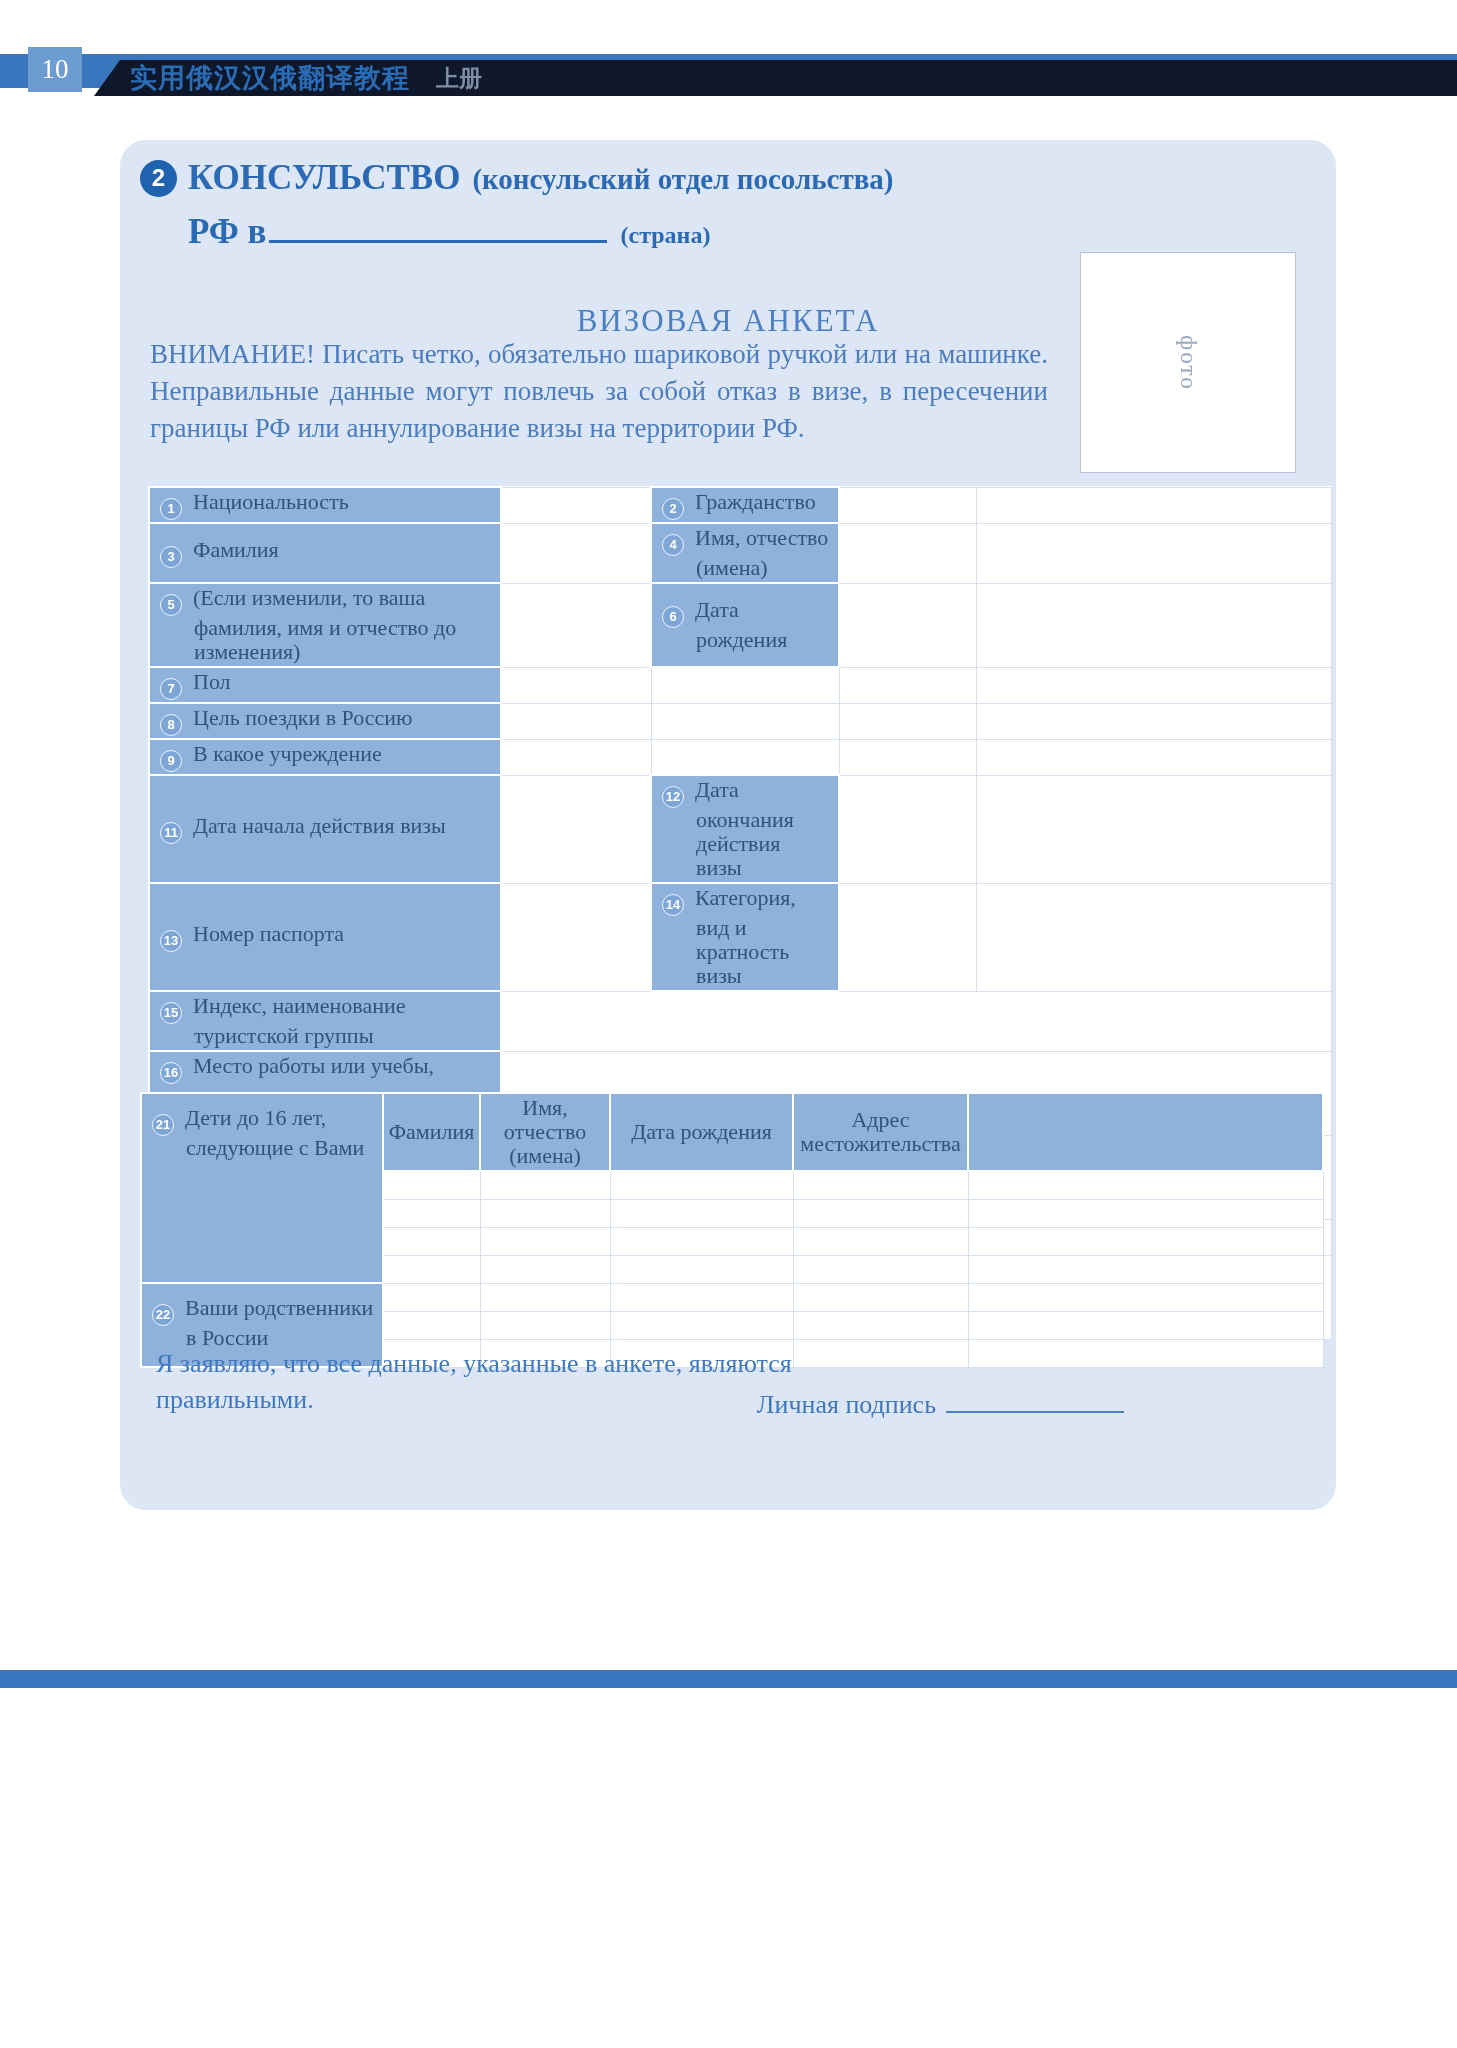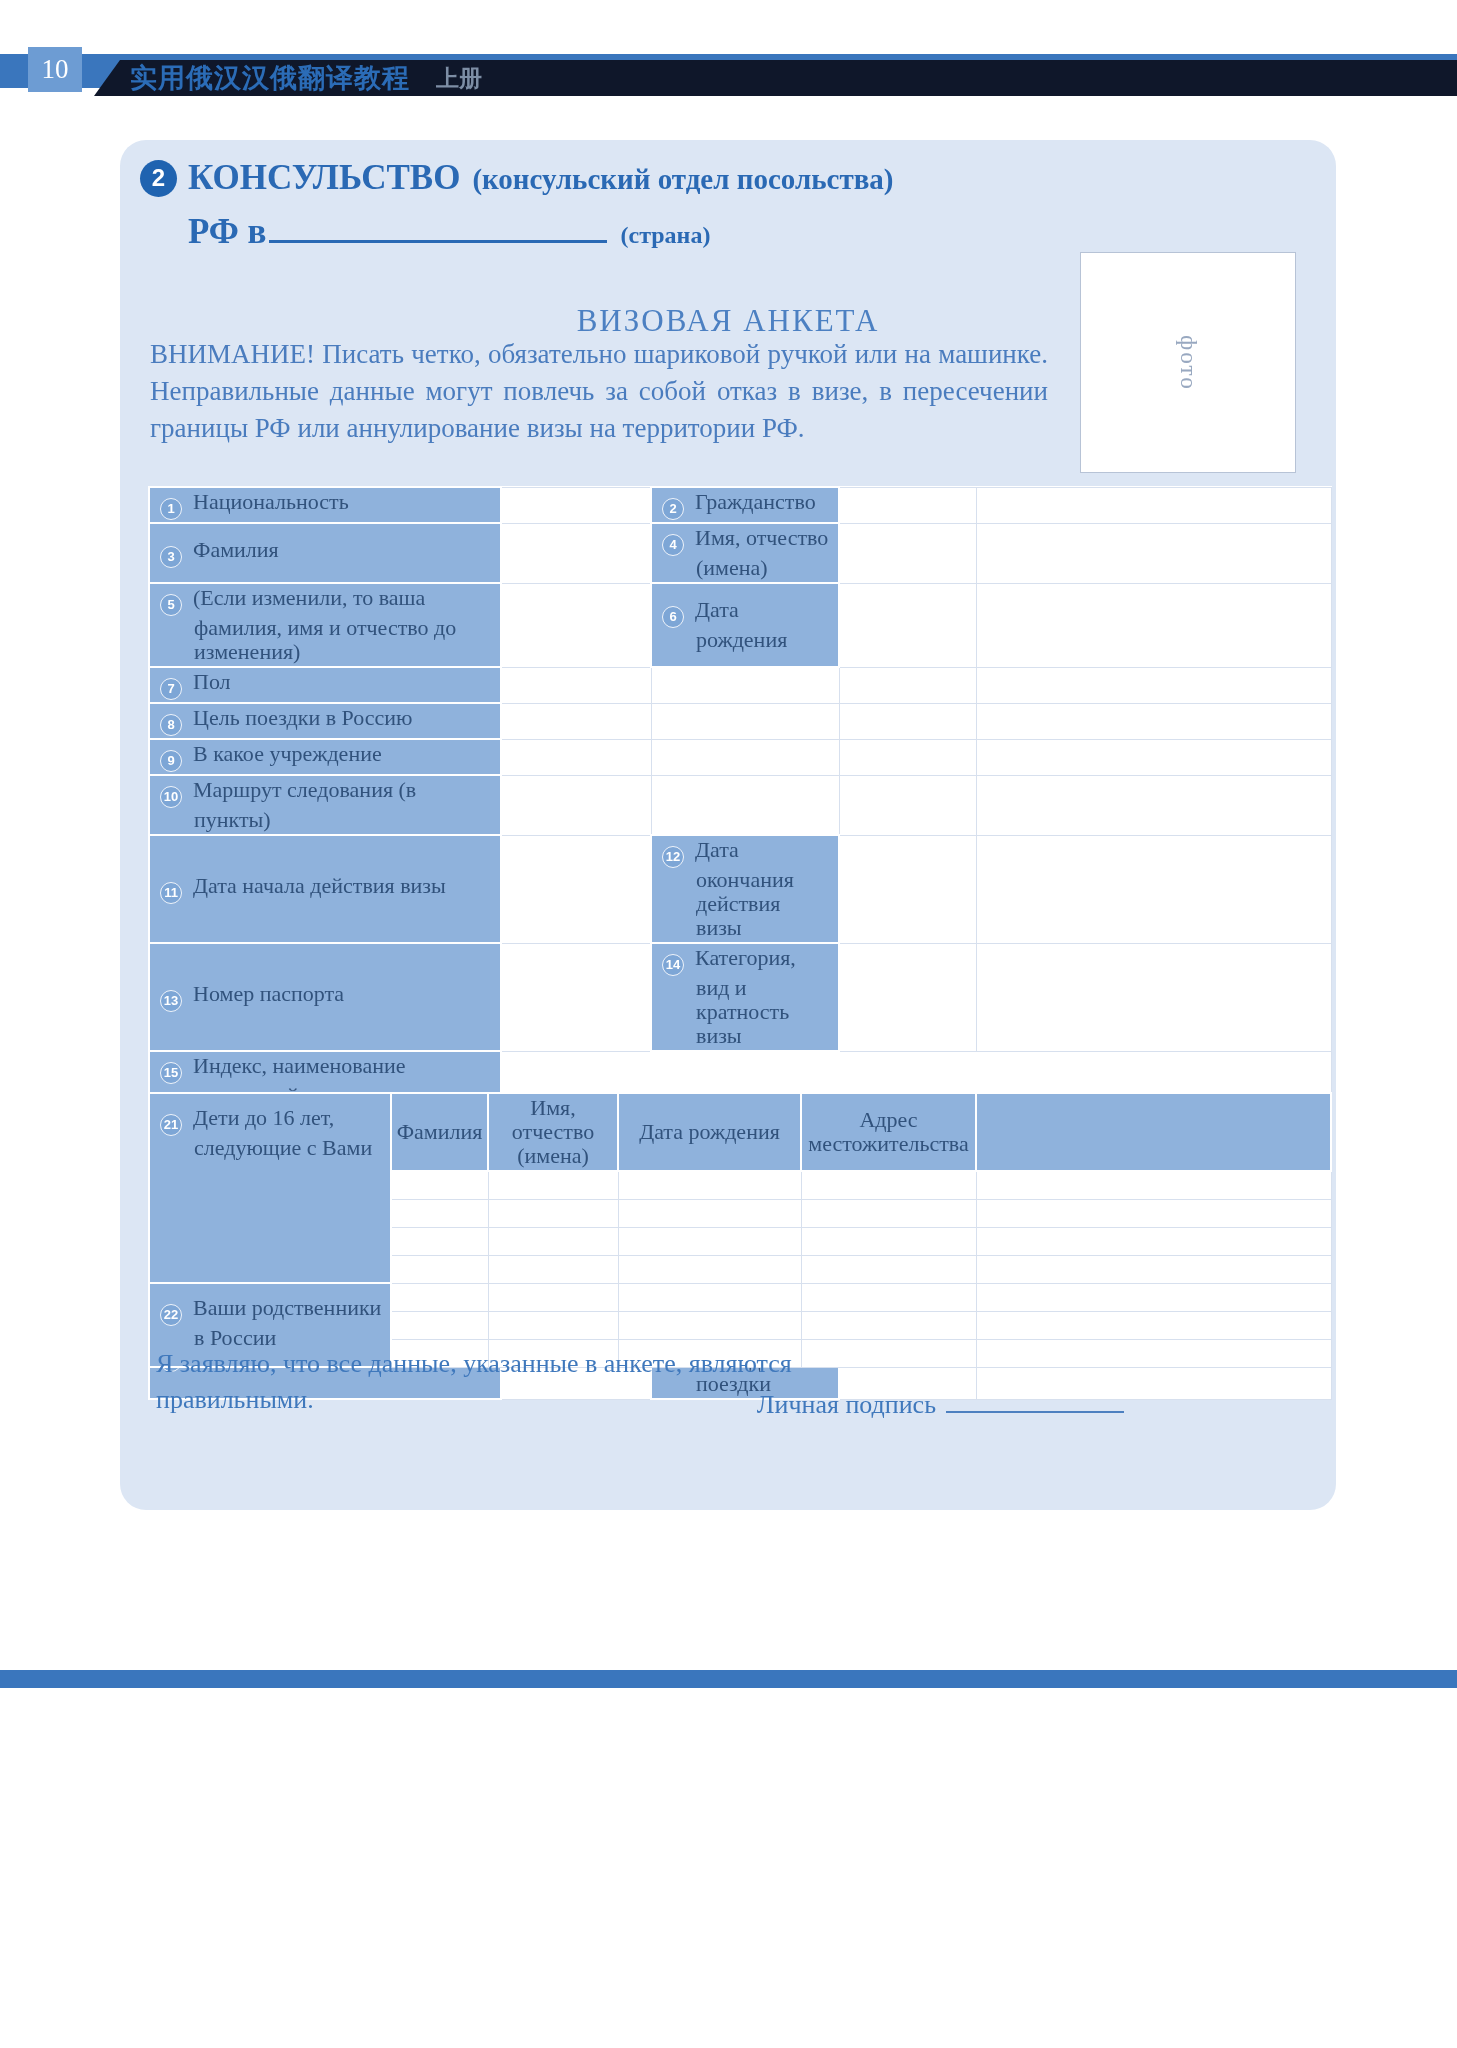--- a/index.html
+++ b/index.html
@@ -40,21 +40,21 @@
   .photo-box { position:absolute; top:112px; right:40px; width:216px; height:221px; background:#fff;
                border:1px solid #b7c3d6; display:flex; align-items:center; justify-content:center; }
   .photo-label { transform:rotate(90deg); color:#98a8c0; font-size:23px; letter-spacing:2px; }
 
   .notice { position:absolute; left:30px; top:196px; width:898px; font-size:27px; line-height:37px;
             color:#4a7cbe; text-align:justify; }
 
   
   table { border-collapse:collapse; background:#fff; table-layout:fixed; }
   .t1 { position:absolute; left:28px; top:346px; width:1182px; }
-  .t2 { position:absolute; left:28px; top:952px; width:1182px; }
+  .t2 { position:absolute; left:20px; top:952px; width:1182px; }
   td, th { border:2px solid #ffffff; overflow:hidden; }
   .lbl { background:#8fb2dc; color:#31527c; font-size:22px; line-height:24px;
          padding:2px 8px 2px 44px; text-indent:-34px; }
   .num { display:inline-flex; width:22px; height:22px; border-radius:50%; background:#7da6d6;
          border:1px solid #eef3fa; color:#fff; font-family:"Liberation Sans",sans-serif;
          font-size:13px; font-weight:bold; align-items:center; justify-content:center;
          vertical-align:-4px; margin-right:11px; text-indent:0; flex-shrink:0; }
   .val { background:#fff; border:1px solid #d7e0ee; }
   .hc  { background:#8fb2dc; color:#31527c; font-size:22px; font-weight:normal; text-align:center;
          line-height:24px; padding:2px 4px; }
@@ -145,27 +145,20 @@
       </tr>
       <tr class="h30">
         <td class="lbl"><span class="num">8</span><span>Цель поездки в Россию</span></td>
         <td class="val"></td>
         <td class="val"></td>
         <td class="val"></td>
         <td class="val"></td>
       </tr>
       <tr class="h30">
         <td class="lbl"><span class="num">9</span><span>В какое учреждение</span></td>
-        <td class="val"></td>
-        <td class="val"></td>
-        <td class="val"></td>
-        <td class="val"></td>
-      </tr>
-      <tr class="h30">
-        <td class="lbl"><span class="num">10</span><span>Маршрут следования (в пункты)</span></td>
         <td class="val"></td>
         <td class="val"></td>
         <td class="val"></td>
         <td class="val"></td>
       </tr>
       <tr class="h48">
         <td class="lbl"><span class="num">11</span><span>Дата начала действия визы</span></td>
         <td class="val"></td>
         <td class="lbl"><span class="num">12</span><span>Дата окончания действия визы</span></td>
         <td class="val"></td>

